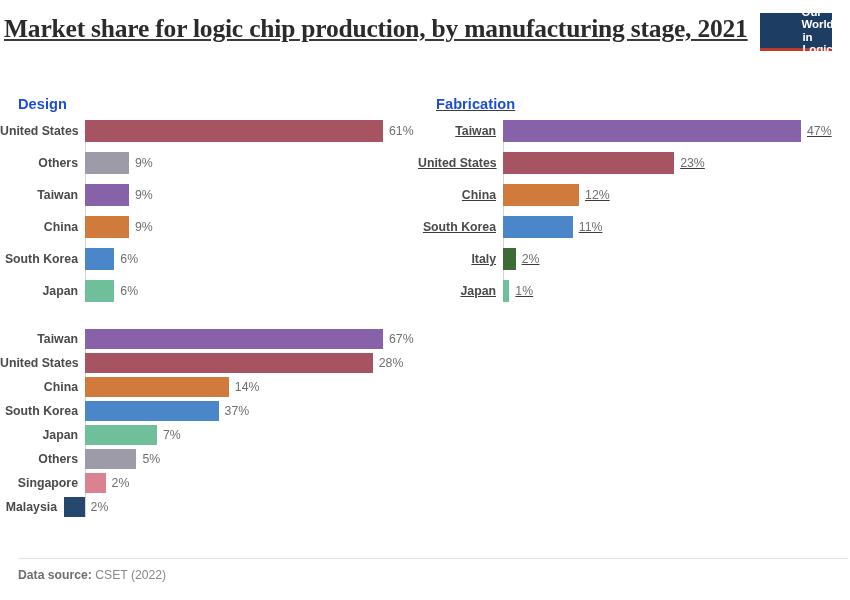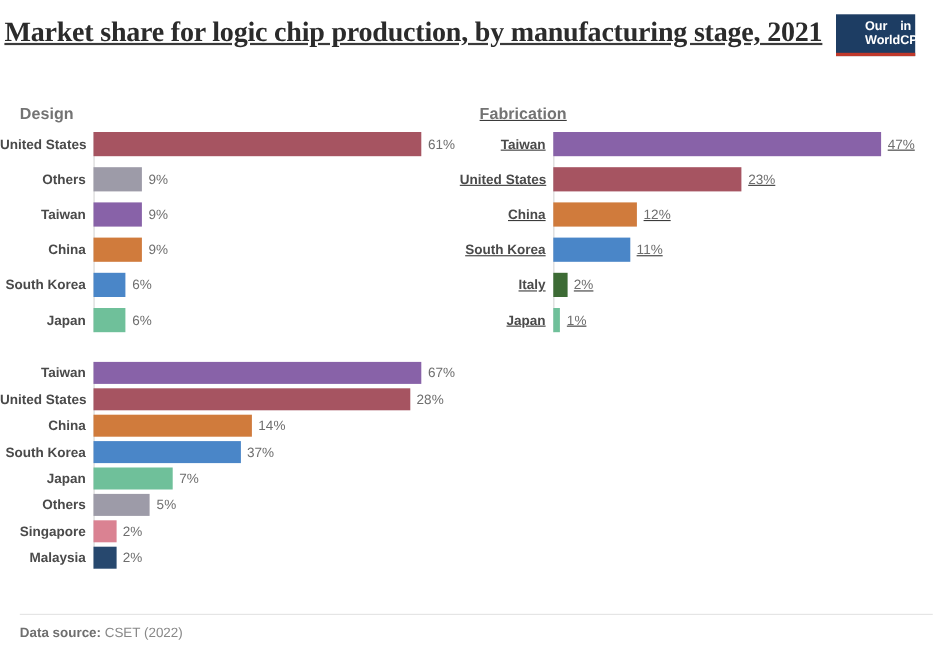--- a/index.html
+++ b/index.html
@@ -53,21 +53,21 @@
   .logo {
     position: absolute;
     right: 18px;
     top: 13px;
     width: 72px;
     height: 38px;
     background: #1d3d63;
     border-bottom: 3px solid #c0392b;
     box-sizing: border-box;
     display: flex;
-    flex-direction: row;
+    flex-direction: column;
     align-items: center;
     justify-content: center;
     line-height: 1.08;
     padding-left: 43px;
   }
   .logo span {
     display: block;
     color: #ffffff;
     font-size: 11.5px;
     font-weight: 700;
@@ -79,21 +79,21 @@
   .panel {
     position: absolute;
   }
   .panel-design      { left: 0px;   top: 96px;  width: 425px; }
   .panel-fabrication { left: 418px; top: 96px;  width: 425px; text-decoration: underline; }
   .panel-atp         { left: 0px;   top: 329px; width: 425px; }
 
   .panel-title {
     font-size: 14.6px;
     font-weight: 700;
-    color: #737373;
+    color: #1d4ed8;
     margin: 0 0 8px 18px;
     letter-spacing: 0.05px;
   }
 
   .chart {
     position: relative;
   }
   .axis-line {
     position: absolute;
     top: 0;
@@ -157,21 +157,21 @@
 <body>
 
 <div class="page">
 
   <div class="header">
     <h1 class="title">Market share for logic chip production, by manufacturing stage, 2021</h1>
   </div>
 
   <div class="logo">
     <span>Our World</span>
-    <span>in CPUs</span>
+    <span>in Logic</span>
   </div>
 
   <div class="panel panel-design">
     <div class="panel-title">Design</div>
     <div class="chart">
       <div class="axis-line" style="left: 85px;"></div>
       <div class="rows">
           <div class="row">
             <div class="row-label" style="width: 85px;">United States</div>
             <div class="bar" style="width: 298px; background: rgb(166, 84, 97);"></div>
@@ -278,21 +278,21 @@
             <div class="row-label" style="width: 85px;">Others</div>
             <div class="bar" style="width: 51.3793px; background: rgb(157, 155, 168);"></div>
             <div class="row-value">5%</div>
           </div>
           <div class="row">
             <div class="row-label" style="width: 85px;">Singapore</div>
             <div class="bar" style="width: 20.5517px; background: rgb(218, 130, 146);"></div>
             <div class="row-value">2%</div>
           </div>
           <div class="row">
-            <div class="row-label" style="width: 85px;">Malaysia</div>
+            <div class="row-label" style="width: 64px;">Malaysia</div>
             <div class="bar" style="width: 20.5517px; background: rgb(39, 72, 110);"></div>
             <div class="row-value">2%</div>
           </div>
         </div>
     </div>
   </div>
 
   <div class="footer">
     <div class="footer-left">
       <span class="src-label">Data source:</span>

